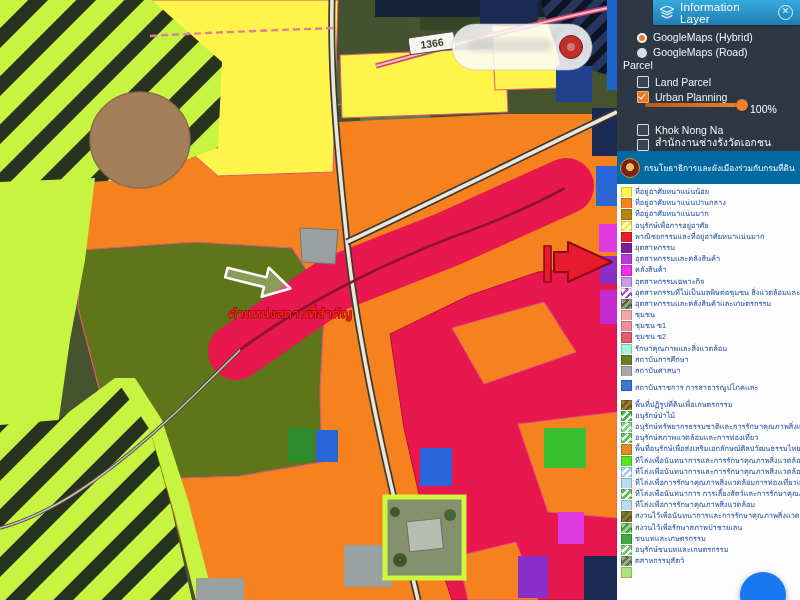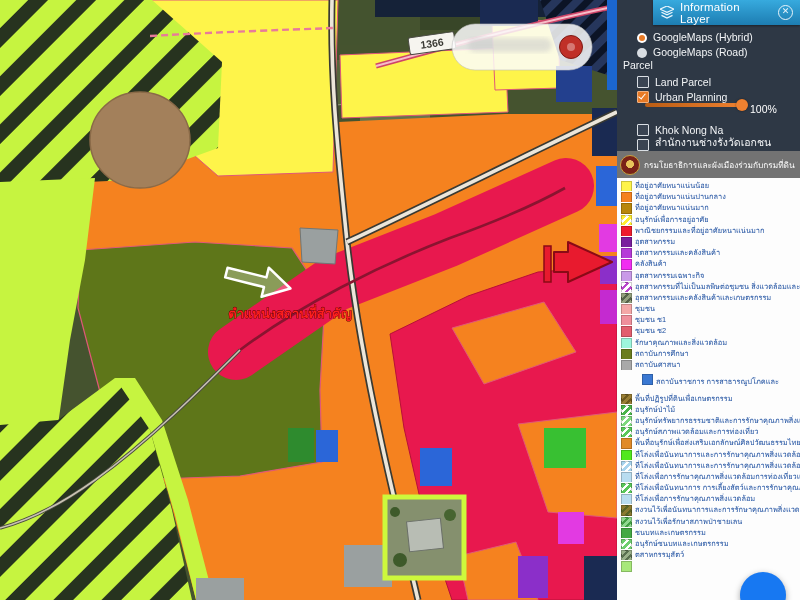--- a/index.html
+++ b/index.html
@@ -26,28 +26,28 @@
   .radio.sel::after{content:"";position:absolute;left:2px;top:2px;width:6px;height:6px;border-radius:50%;background:#e87a25;}
   .checkbox{width:10px;height:10px;flex:none;border:1.4px solid #d9dee3;background:#3a4452;border-radius:1px;position:relative;}
   .checkbox.checked{background:#e87a25;border-color:#f0b080;}
   .checkbox.checked::after{content:"";position:absolute;left:2px;top:0px;width:3px;height:6px;
     border:solid #fff;border-width:0 1.6px 1.6px 0;transform:rotate(40deg);}
   .slider-row{height:18px;display:flex;gap:7px;padding-left:22px;}
   .track{position:relative;width:98px;height:4px;border-radius:2px;background:linear-gradient(90deg,#b85c14,#ef8130);flex:none;}
   .knob{position:absolute;right:-5px;top:-4px;width:12px;height:12px;border-radius:50%;background:#ef8130;box-shadow:0 0 2px rgba(0,0,0,.5);}
   .pct{font-size:10.5px;color:#fff;}
 
-  .banner{height:27px;flex:none;background:#737373;display:flex;align-items:center;gap:4px;padding:0 3px;}
+  .banner{height:33px;flex:none;background:#0369a1;display:flex;align-items:center;gap:4px;padding:0 3px;}
   .logo{width:18px;height:18px;border-radius:50%;flex:none;
     background:radial-gradient(circle at 50% 45%,#e8c35a 0 28%,#7a2218 30% 70%,#5a1810 72% 100%);
     border:1px solid #caa03c;}
   .banner-text{color:#fff;font-size:8.3px;white-space:nowrap;overflow:hidden;}
 
   .legend-head{height:13px;flex:none;background:#1e88d8;color:#eaf4fd;font-size:7.6px;line-height:13px;padding-left:6px;}
-  .legend{flex:1;background:#fdfdfd;padding:2px 0 0 3px;overflow:hidden;position:relative;text-align:center;}
+  .legend{flex:1;background:#fdfdfd;padding:2px 0 0 3px;overflow:hidden;position:relative;}
   .lg-row{display:flex;align-items:flex-start;height:11.2px;overflow:hidden;}
   .sw{width:9px;height:9px;margin:1px 3px 0 1px;flex:none;border:0.5px solid rgba(0,0,0,.2);}
   .lg-label{font-size:7.4px;line-height:11px;color:#1d4fa0;white-space:nowrap;overflow:hidden;}
   .lg-row.wrap{display:block;height:22.4px;}
   .lg-row.wrap .sw{display:inline-block;vertical-align:-1px;margin-right:3px;}
   .lg-row.wrap .lg-label{display:inline;white-space:normal;}
 
   .fab{position:absolute;right:14px;bottom:-18px;width:46px;height:46px;border-radius:50%;
     background:#1778f2;box-shadow:0 2px 6px rgba(0,0,0,.35);cursor:pointer;}
 </style>

